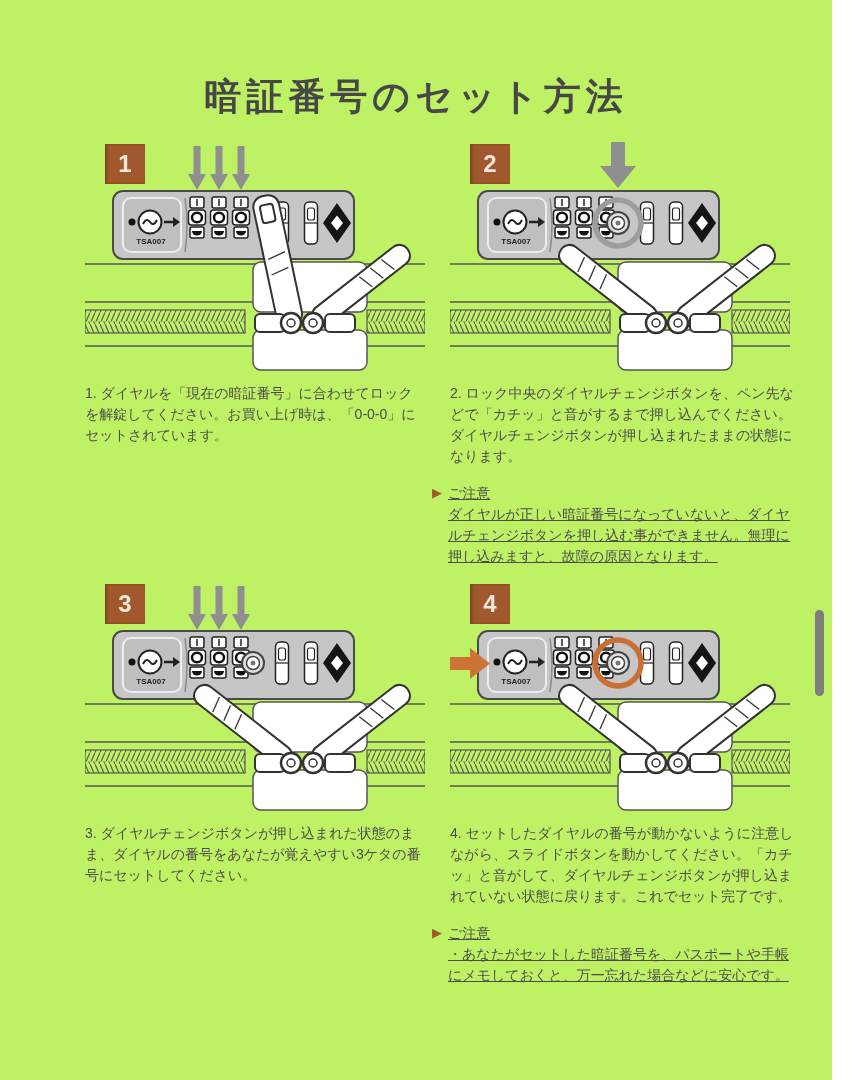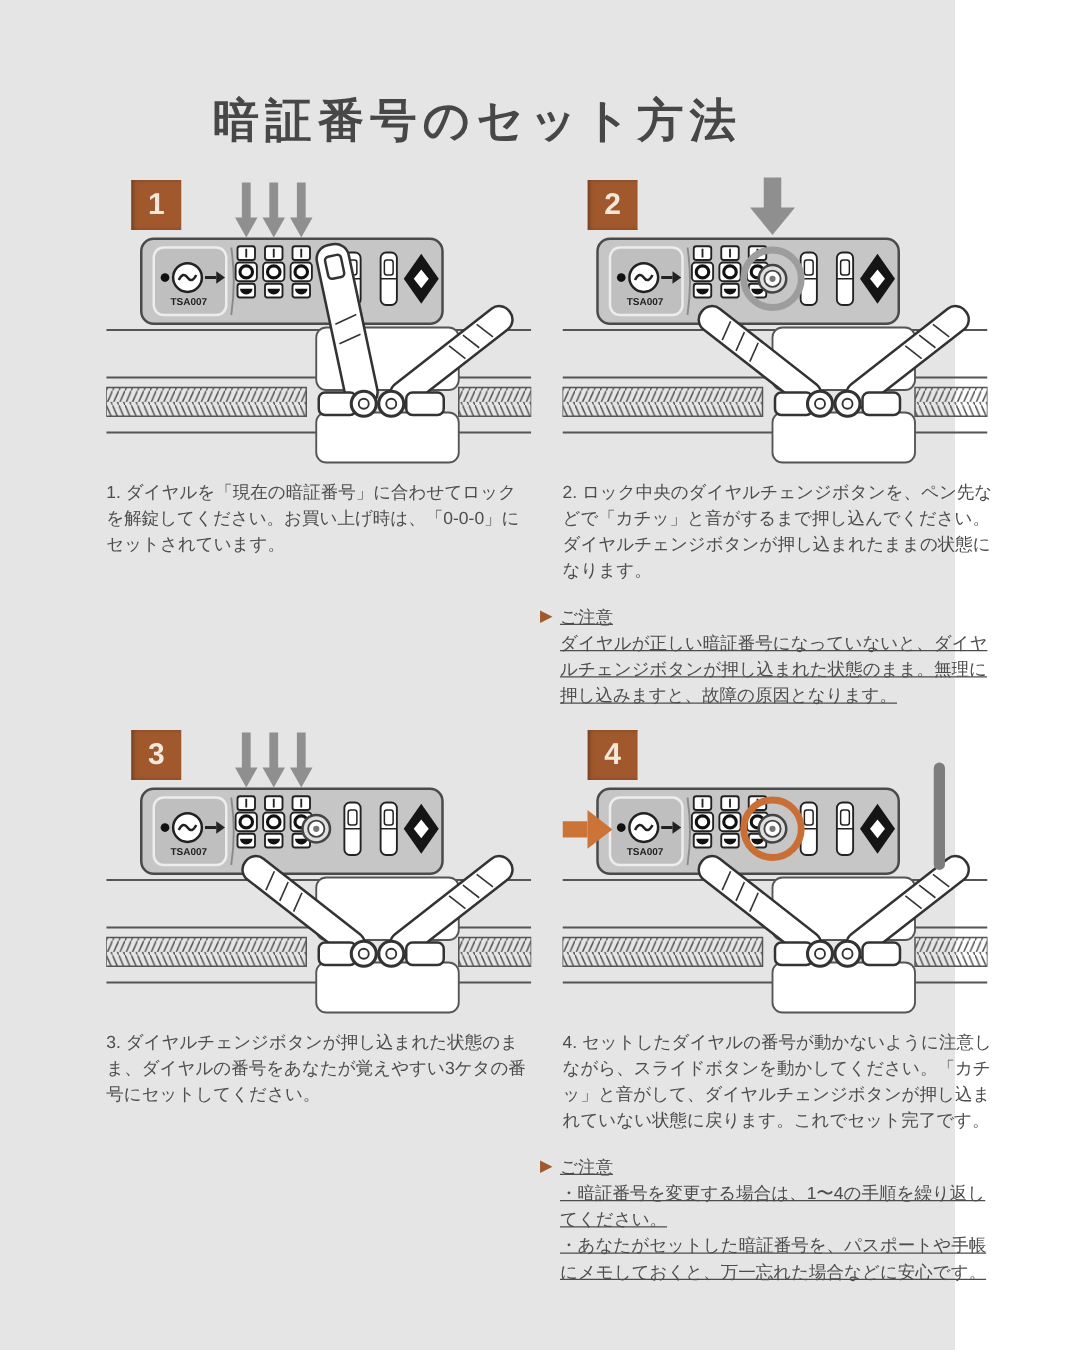--- a/index.html
+++ b/index.html
@@ -1,18 +1,18 @@
 <!DOCTYPE html>
 <html><head>
 <meta charset="utf-8">
 <style>
   * { margin:0; padding:0; box-sizing:border-box; }
   html,body { width:854px; height:1080px; background:#ffffff; overflow:hidden;
     font-family:"Liberation Sans","DejaVu Sans",sans-serif; }
-  .page { position:relative; width:764px; height:1080px; background:#e5e5e5; }
+  .page { position:relative; width:832px; height:1080px; background:#bef264; }
   .title { text-align:center; padding-top:72px; font-size:37px; font-weight:700;
     color:#474747; letter-spacing:5px; }
   .grid { display:grid; grid-template-columns:340px 352px; column-gap:25px;
     padding-left:85px; margin-top:18px; }
   .cell { position:relative; }
   .cell.row1 { min-height:440px; }
   .fig { position:relative; width:340px; height:235px; }
   .badge { position:absolute; left:20px; top:4px; width:40px; height:40px;
     background:#a0582c; color:#f3e8da; font-size:24px; font-weight:700;
     display:flex; align-items:center; justify-content:center; z-index:5;
@@ -241,21 +241,21 @@
             <rect x="161" y="2" width="14" height="26"></rect>
             <path d="M150 26 L186 26 L168 48 Z"></path>
           </g>
         </svg>
       </div>
       <p class="caption">2. ロック中央のダイヤルチェンジボタンを、ペン先などで「カチッ」と音がするまで押し込んでください。ダイヤルチェンジボタンが押し込まれたままの状態になります。</p>
       <div class="caution">
         <span class="caution-marker">▶</span>
         <div class="caution-body">
           <p>ご注意</p>
-          <p>ダイヤルが正しい暗証番号になっていないと、ダイヤルチェンジボタンが押し込まれた状態のまま。無理に押し込みますと、故障の原因となります。</p>
+          <p>ダイヤルが正しい暗証番号になっていないと、ダイヤルチェンジボタンを押し込む事ができません。無理に押し込みますと、故障の原因となります。</p>
         </div>
       </div>
     </section>
 
     <section class="cell">
       <div class="fig">
         <div class="badge">3</div>
         <svg width="340" height="235" viewBox="0 0 340 235">
           <line x1="0" y1="124" x2="340" y2="124" stroke="#555" stroke-width="1.5"></line>
           <line x1="0" y1="162" x2="340" y2="162" stroke="#555" stroke-width="1.5"></line>
@@ -453,21 +453,20 @@
             <rect x="0" y="77" width="20" height="13"></rect>
             <path d="M20 68 L20 99 L40 83.5 Z"></path>
           </g>
         </svg>
       </div>
       <p class="caption">4. セットしたダイヤルの番号が動かないように注意しながら、スライドボタンを動かしてください。「カチッ」と音がして、ダイヤルチェンジボタンが押し込まれていない状態に戻ります。これでセット完了です。</p>
       <div class="caution">
         <span class="caution-marker">▶</span>
         <div class="caution-body">
           <p>ご注意</p>
-          <p>・暗証番号を変更する場合は、1〜4の手順を繰り返してください。</p>
           <p>・あなたがセットした暗証番号を、パスポートや手帳にメモしておくと、万一忘れた場合などに安心です。</p>
         </div>
       </div>
     </section>
 
   </div>
 
   <div class="scrollbar-thumb"></div>
 </div>
 

